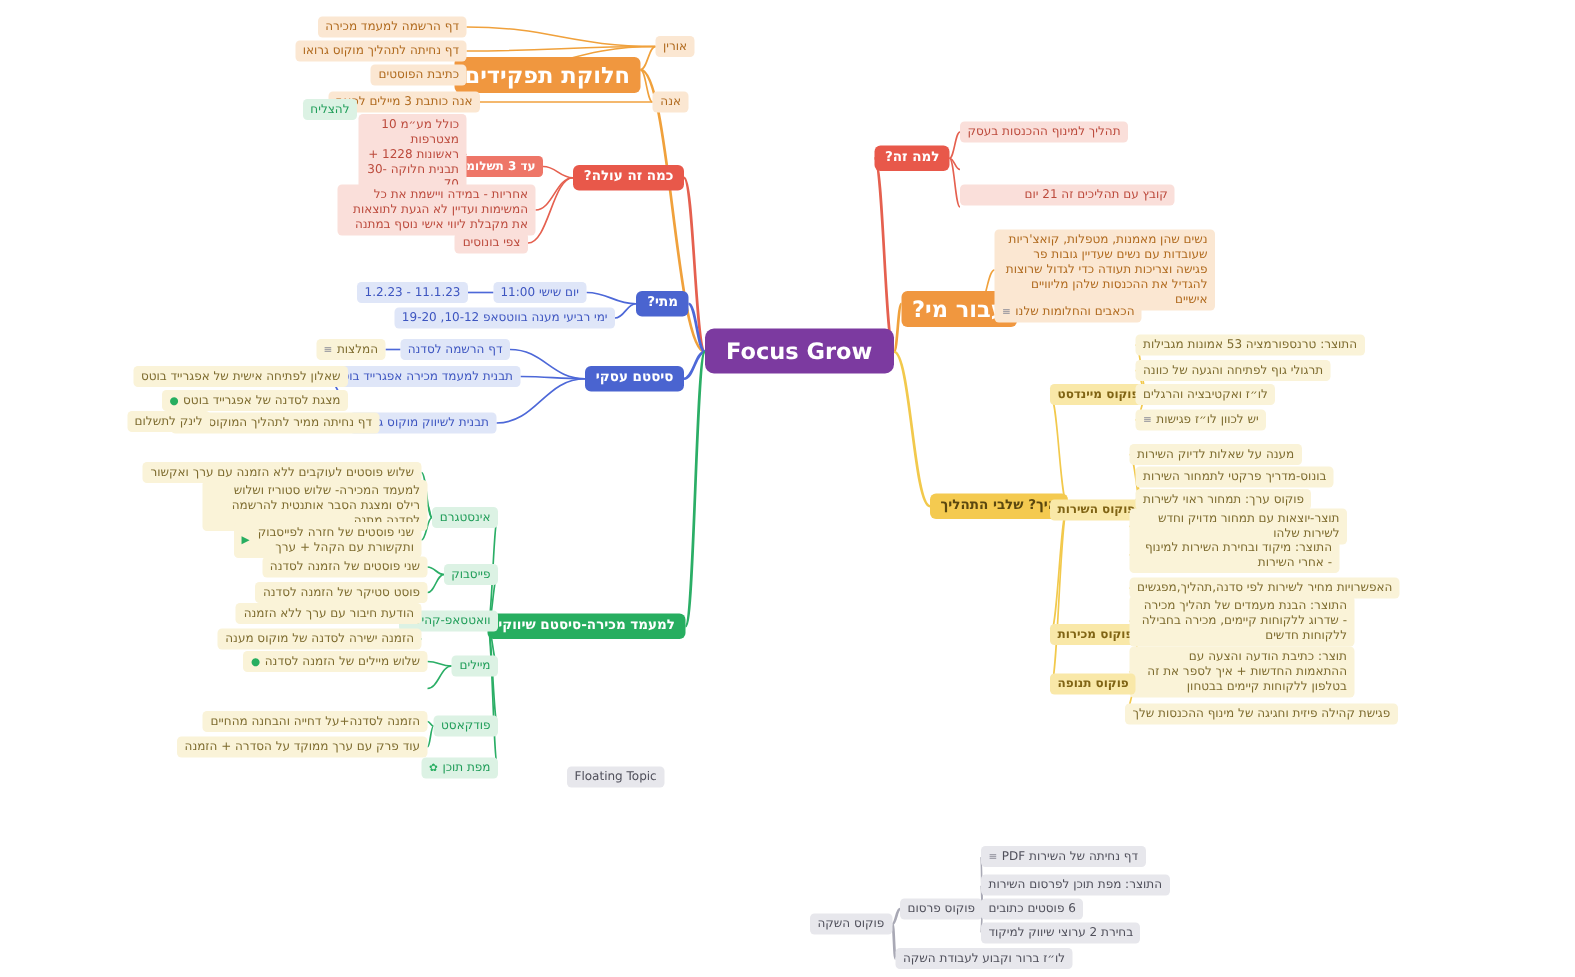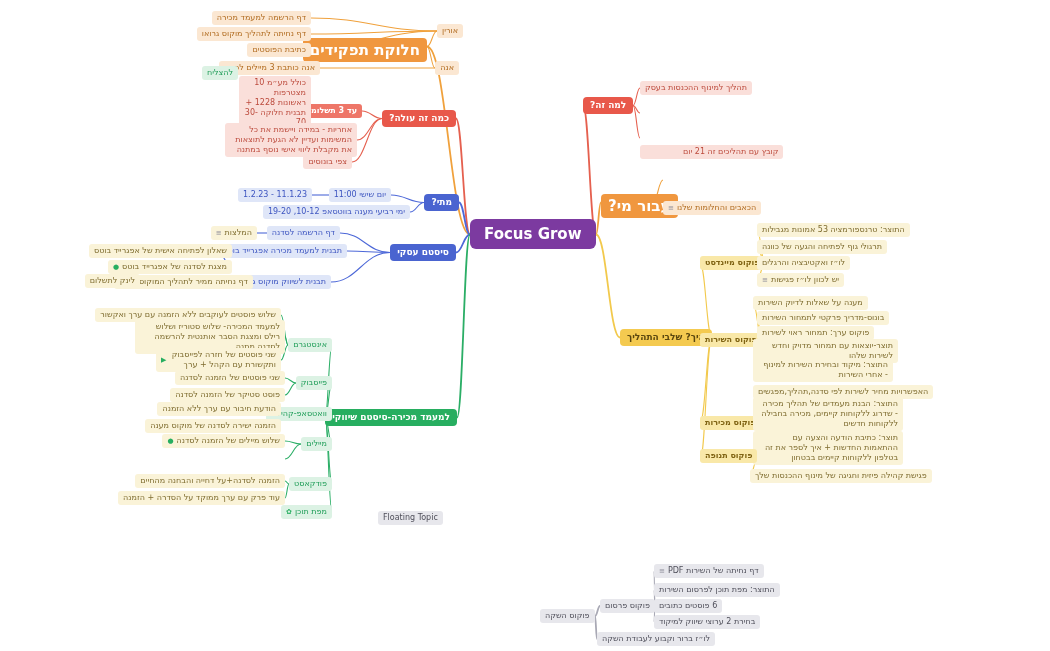--- a/index.html
+++ b/index.html
@@ -249,25 +249,28 @@
     </div>
     <div class="node t-grey" dir="rtl" style="left: 378px; top: 518px; margin-top: -7px;">
       <span>Floating Topic</span>
     </div>
     <div class="node b-red" dir="rtl" style="left: 583px; top: 105px; margin-top: -8.5px; justify-content: center;">
       <span>למה זה?</span>
     </div>
     <div class="node t-red" dir="rtl" style="left: 640px; top: 88px; margin-top: -7px;">
       <span>תהליך למינוף ההכנסות בעסק</span>
     </div>
-    <div class="node t-red" dir="rtl" style="left: 640px; top: 152px; margin-top: -7px; padding-left: 43px;">
+    <div class="node t-red" dir="rtl" style="left: 640px; top: 130px; margin-top: -7px; padding-left: 43px;">
       <span>קובץ עם תהליכים זה 21 יום</span>
     </div>
     <div class="node b-orange" dir="rtl" style="left: 601px; top: 202px; margin-top: -8.5px;">
       <span>עבור מי?</span>
+    </div>
+    <div class="node t-orange wrap" dir="rtl" style="width: 147px; left: 663px; top: 180px; margin-top: -27px;">
+      <span>נשים שהן מאמנות, מטפלות, קואצ'ריות שעובדות עם נשים שעדיין גובות פר פגישה וצריכות תעודה כדי לגדול שרוצות להגדיל את ההכנסות שלהן מליוויים אישיים</span>
     </div>
     <div class="node t-orange" dir="rtl" style="left: 663px; top: 208px; margin-top: -7px;">
       <span>הכאבים והחלומות שלנו</span>
       <span class="ic list-icon">≡</span>
     </div>
     <div class="node b-yellow" dir="rtl" style="left: 620px; top: 337px; margin-top: -8.5px;">
       <span>איך? שלבי התהליך</span>
     </div>
     <div class="node t-ytag" dir="rtl" style="left: 700px; top: 263px; margin-top: -7px;">
       <span>פוקוס מיינדסט</span>

